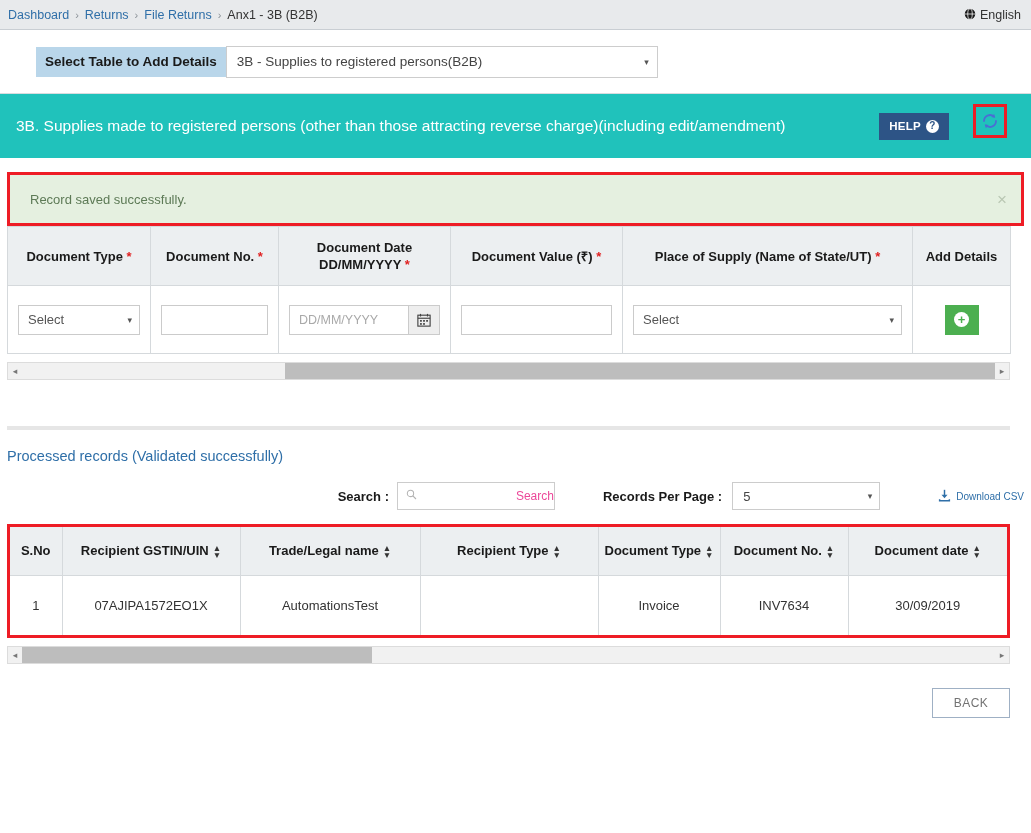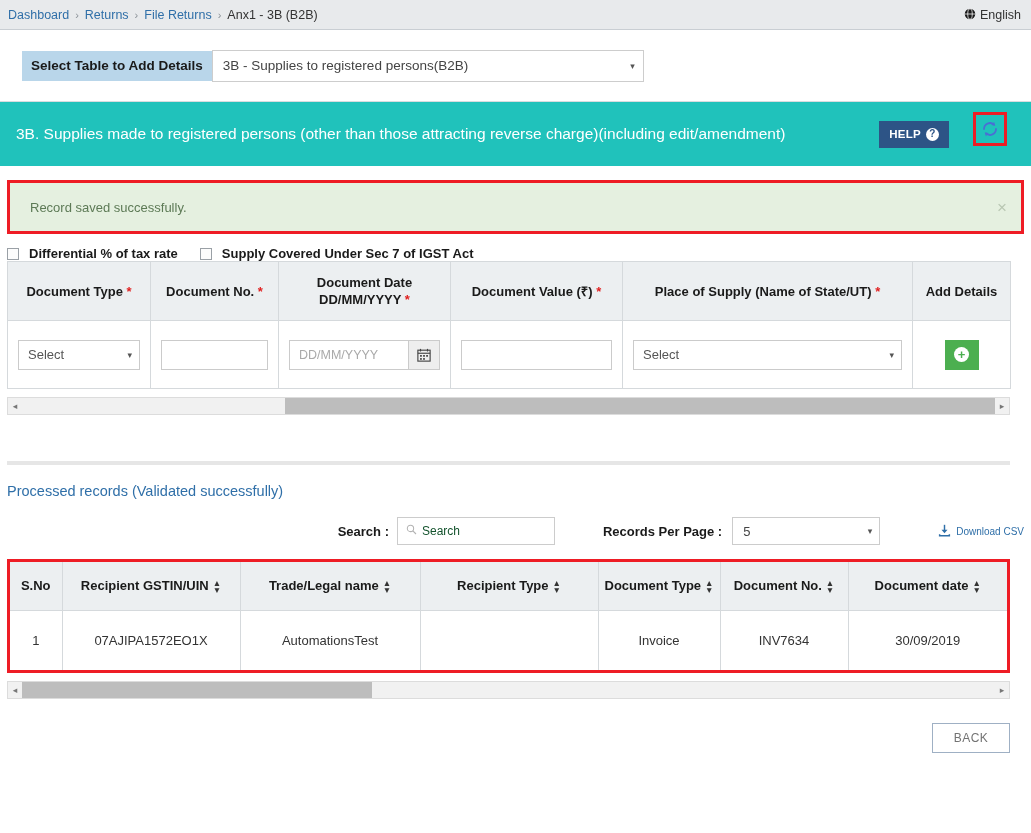--- a/index.html
+++ b/index.html
@@ -39,26 +39,26 @@
     align-items: center;
     gap: 4px;
     color: #333;
     font-size: 12.5px;
     white-space: nowrap;
   }
   .globe { display: inline-block; line-height: 1; font-size: 12px; }
 
   
   .select-table-row {
-    height: 72px;
+    height: 64px;
     background: #fff;
     border-bottom: 1px solid #d8dcdf;
     display: flex;
     align-items: center;
-    padding-left: 22px;
+    padding-left: 36px;
   }
   .stl-label {
     background: #b9d6ea;
     color: #1a1a1a;
     font-weight: bold;
     font-size: 13.5px;
     padding: 8px 9px;
     line-height: 14px;
     white-space: nowrap;
   }
@@ -321,22 +321,23 @@
   .ctl-label { font-weight: bold; color: #1a1a1a; white-space: nowrap; }
   .search-box {
     width: 158px; height: 28px;
     border: 1px solid #cccccc;
     background: #fff;
     display: flex;
     align-items: center;
     padding-left: 8px;
     gap: 5px;
     margin-left: 8px;
-    color: #14532d;
+    color: #ec4899;
     font-size: 12px;
+    justify-content: space-between;
   }
   .rpp-label { margin-left: 48px; font-weight: bold; color: #1a1a1a; }
   .rpp-select {
     width: 148px; height: 28px;
     border: 1px solid #cccccc;
     background: #fff;
     display: flex; align-items: center;
     padding: 0 7px 0 10px;
     margin-left: 10px;
     font-size: 13px; color: #444;
@@ -465,26 +466,20 @@
 <div class="body-wrap">
 
   <div class="alert-hl">
     <div class="alert">
       <span>Record saved successfully.</span>
       <span class="alert-close">×</span>
     </div>
   </div>
 
 
-  <div class="checkbox-row">
-    <span class="cbox"></span>
-    <span class="cb-label">Differential % of tax rate</span>
-    <span class="cbox"></span>
-    <span>Supply Covered Under Sec 7 of IGST Act</span>
-  </div>
 
   <table class="form-table">
     <colgroup>
       <col style="width:143px">
         <col style="width:128px">
         <col style="width:172px">
       <col style="width:172px">
         <col style="width:290px">
         <col style="width:98px">
     </colgroup>

